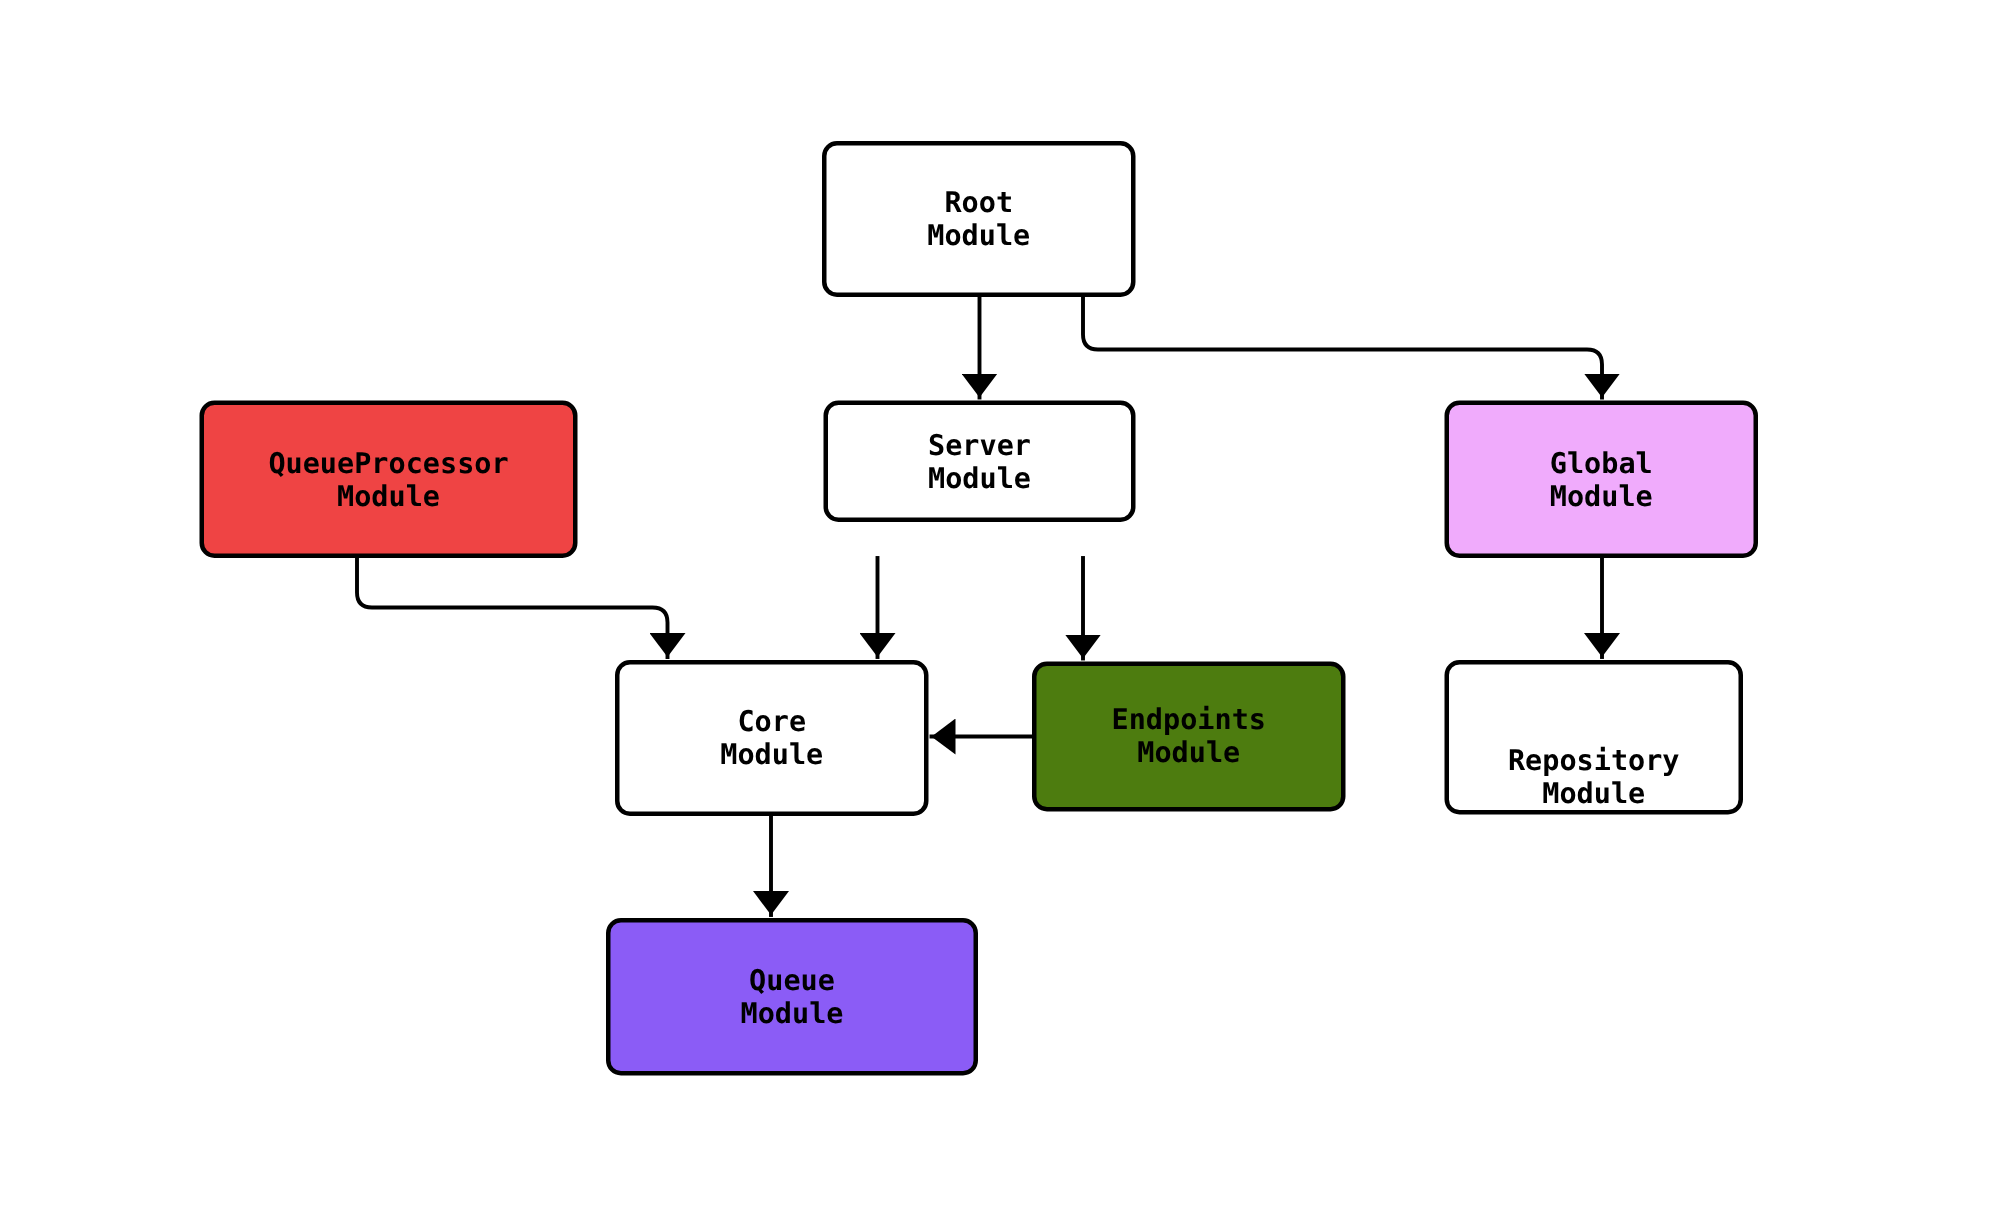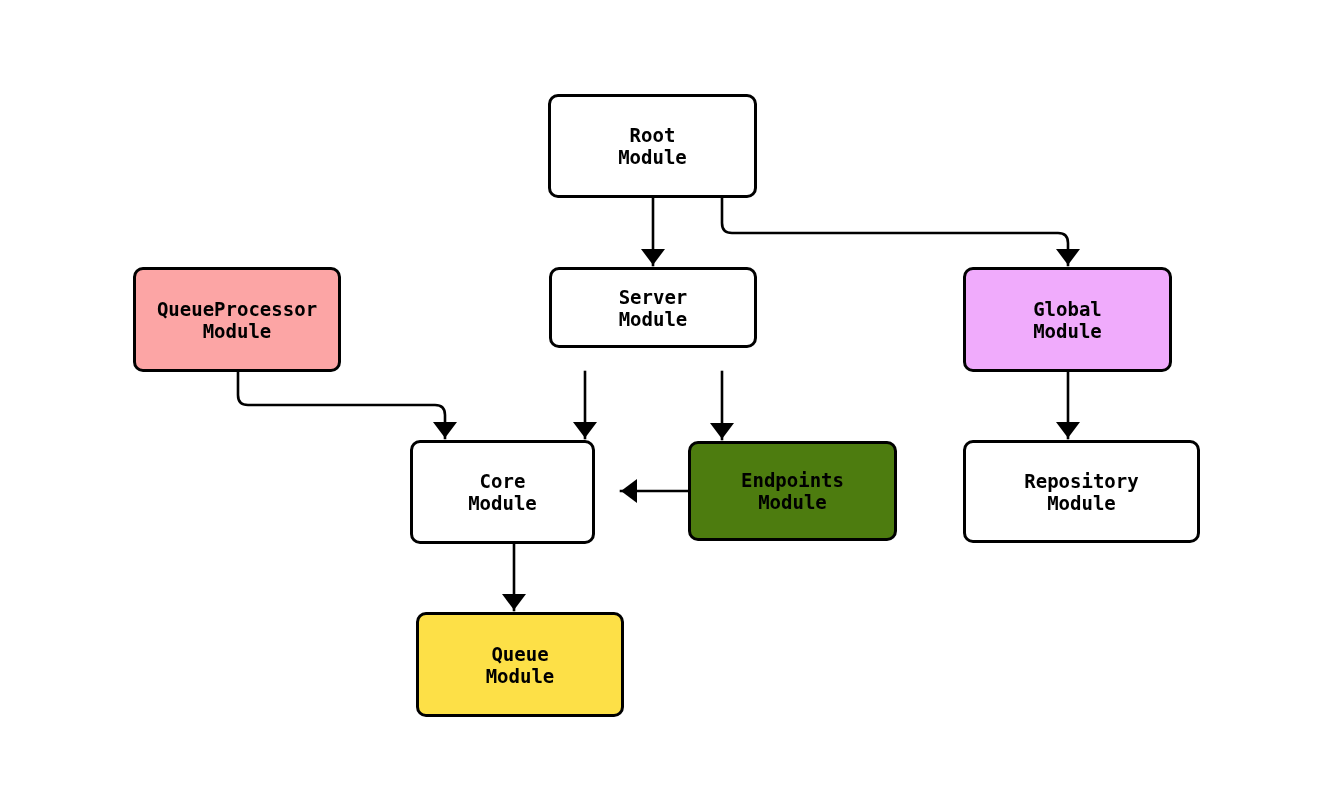--- a/index.html
+++ b/index.html
@@ -66,42 +66,42 @@
         <path class="edge-path" d="M 688 491 L 621 491" stroke="#000000" stroke-width="2.6" marker-end="url(#arrowhead)"></path>
         <path class="edge-path" d="M 1068 372 L 1068 438" stroke="#000000" stroke-width="2.6" marker-end="url(#arrowhead)"></path>
         <path class="edge-path" d="M 514 544 L 514 610" stroke="#000000" stroke-width="2.6" marker-end="url(#arrowhead)"></path>
       </g>
   </svg>
   <div id="node-layer">
       <div class="node" style="left: 548px; top: 94px; width: 209px; height: 104px; background: rgb(255, 255, 255); border-color: rgb(0, 0, 0); border-width: 3px;">
         <div class="node-label" style="color: rgb(0, 0, 0);">Root
 Module</div>
       </div>
-      <div class="node" style="left: 133px; top: 267px; width: 208px; height: 105px; background: #fca5a5; border-color: rgb(0, 0, 0); border-width: 3px;">
+      <div class="node" style="left: 133px; top: 267px; width: 252px; height: 105px; background: #ef4444; border-color: rgb(0, 0, 0); border-width: 3px;">
         <div class="node-label" style="color: rgb(0, 0, 0);">QueueProcessor
 Module</div>
       </div>
       <div class="node" style="left: 549px; top: 267px; width: 208px; height: 81px; background: rgb(255, 255, 255); border-color: rgb(0, 0, 0); border-width: 3px;">
         <div class="node-label" style="color: rgb(0, 0, 0);">Server
 Module</div>
       </div>
       <div class="node" style="left: 963px; top: 267px; width: 209px; height: 105px; background: #f0abfc; border-color: rgb(0, 0, 0); border-width: 3px;">
         <div class="node-label" style="color: rgb(0, 0, 0);">Global
 Module</div>
       </div>
-      <div class="node" style="left: 410px; top: 440px; width: 185px; height: 104px; background: rgb(255, 255, 255); border-color: rgb(0, 0, 0); border-width: 3px;">
+      <div class="node" style="left: 410px; top: 440px; width: 209px; height: 104px; background: rgb(255, 255, 255); border-color: rgb(0, 0, 0); border-width: 3px;">
         <div class="node-label" style="color: rgb(0, 0, 0);">Core
 Module</div>
       </div>
       <div class="node" style="left: 688px; top: 441px; width: 209px; height: 100px; background: #4d7c0f; border-color: rgb(0, 0, 0); border-width: 3px;">
         <div class="node-label" style="color: rgb(0, 0, 0);">Endpoints
 Module</div>
       </div>
-      <div class="node" style="left: 963px; top: 440px; width: 237px; height: 103px; background: rgb(255, 255, 255); border-color: rgb(0, 0, 0); border-width: 3px;">
+      <div class="node" style="left: 963px; top: 440px; width: 199px; height: 103px; background: rgb(255, 255, 255); border-color: rgb(0, 0, 0); border-width: 3px; align-items: flex-end;">
         <div class="node-label" style="color: rgb(0, 0, 0);">Repository
 Module</div>
       </div>
-      <div class="node" style="left: 416px; top: 612px; width: 208px; height: 105px; background: #fde047; border-color: rgb(0, 0, 0); border-width: 3px;">
+      <div class="node" style="left: 404px; top: 612px; width: 248px; height: 105px; background: #8b5cf6; border-color: rgb(0, 0, 0); border-width: 3px;">
         <div class="node-label" style="color: rgb(0, 0, 0);">Queue
 Module</div>
       </div>
     </div>
 </div>
 
 </body></html>

